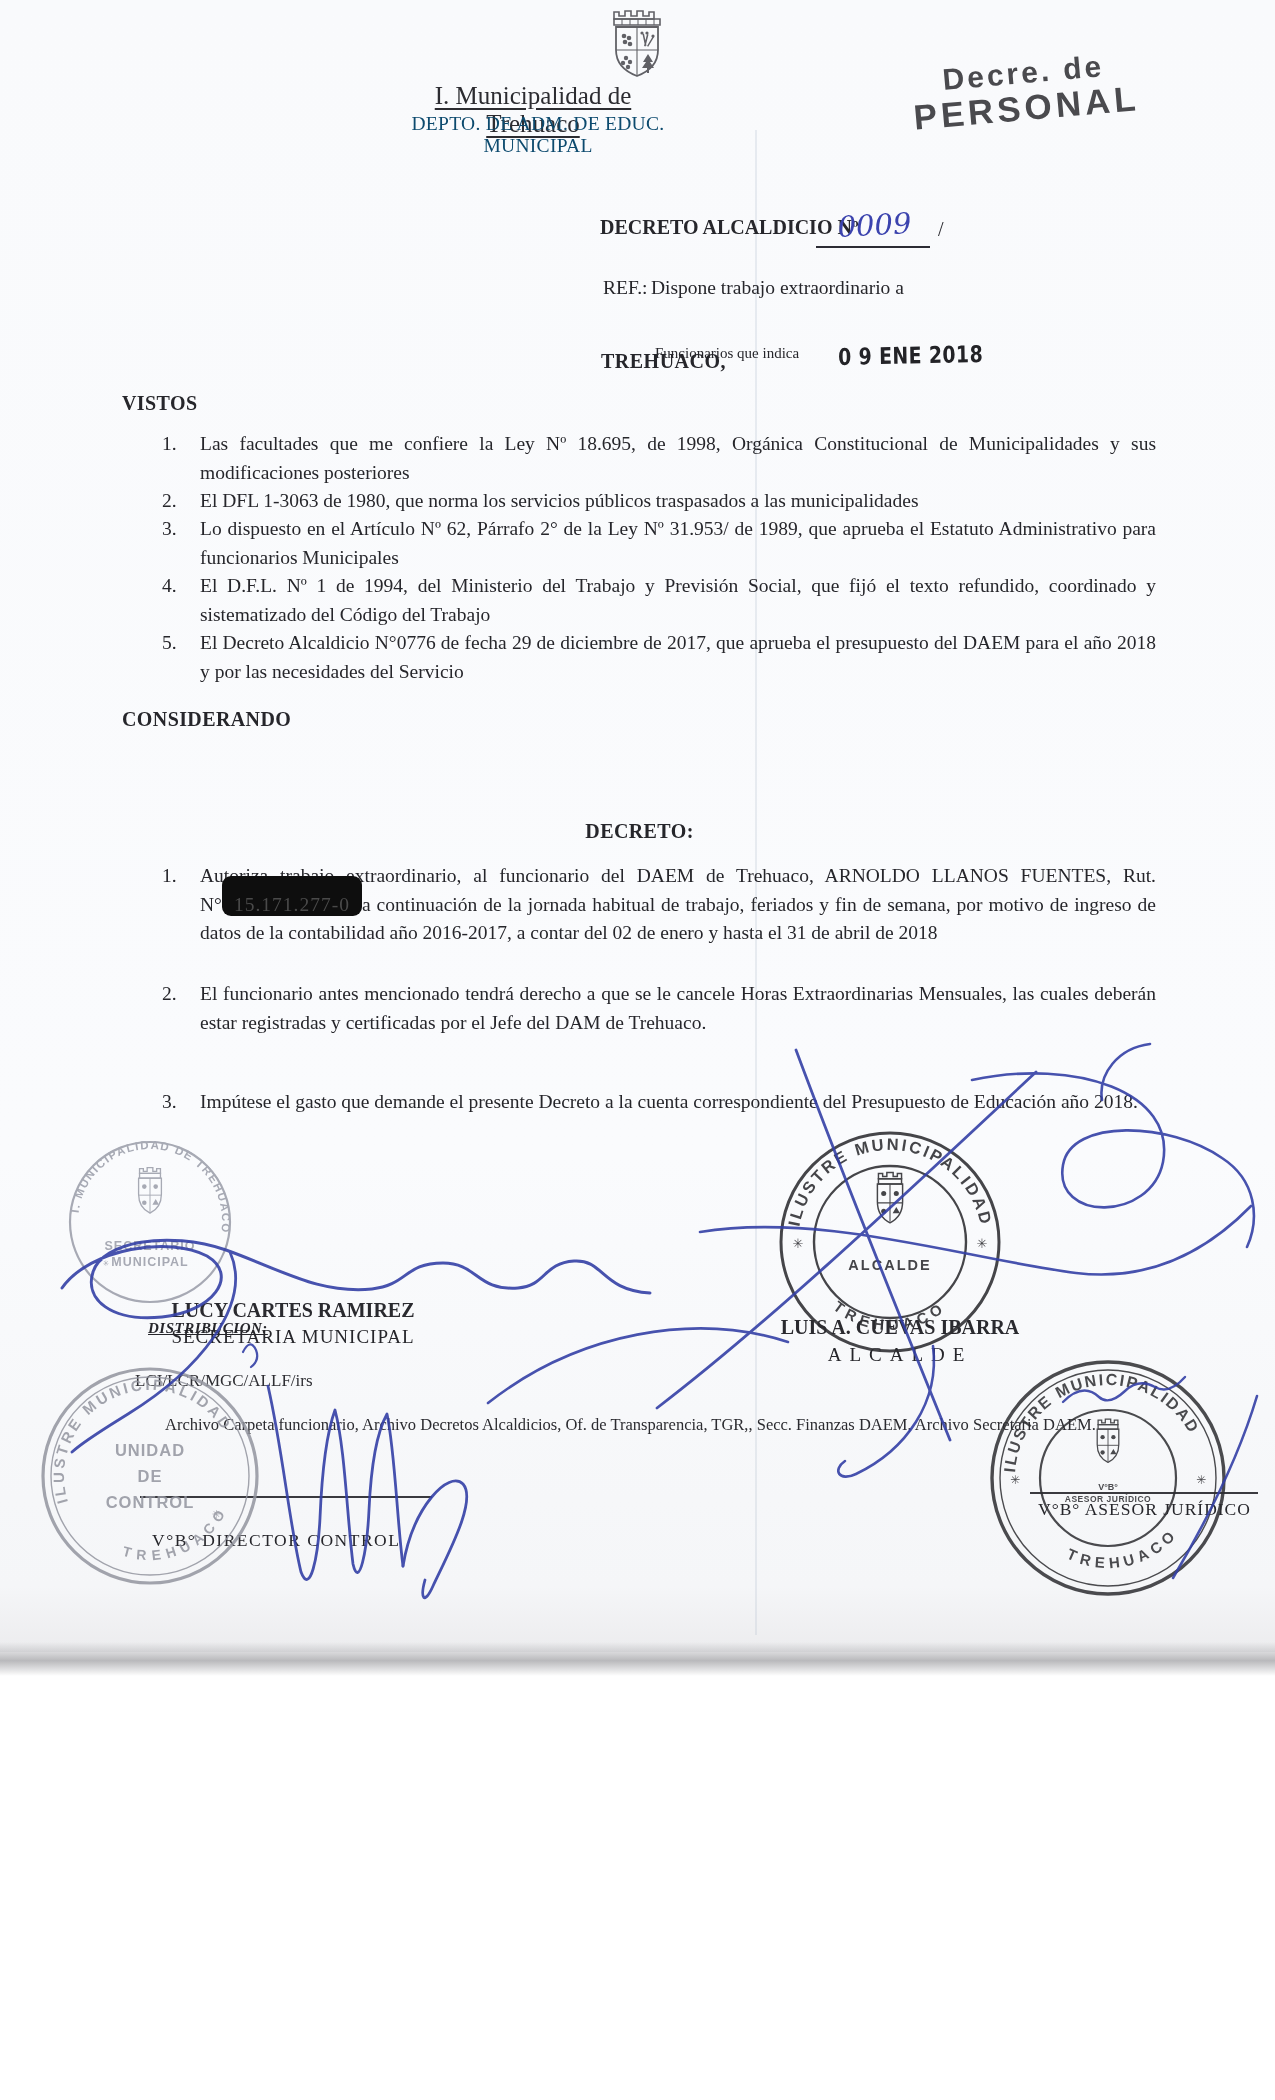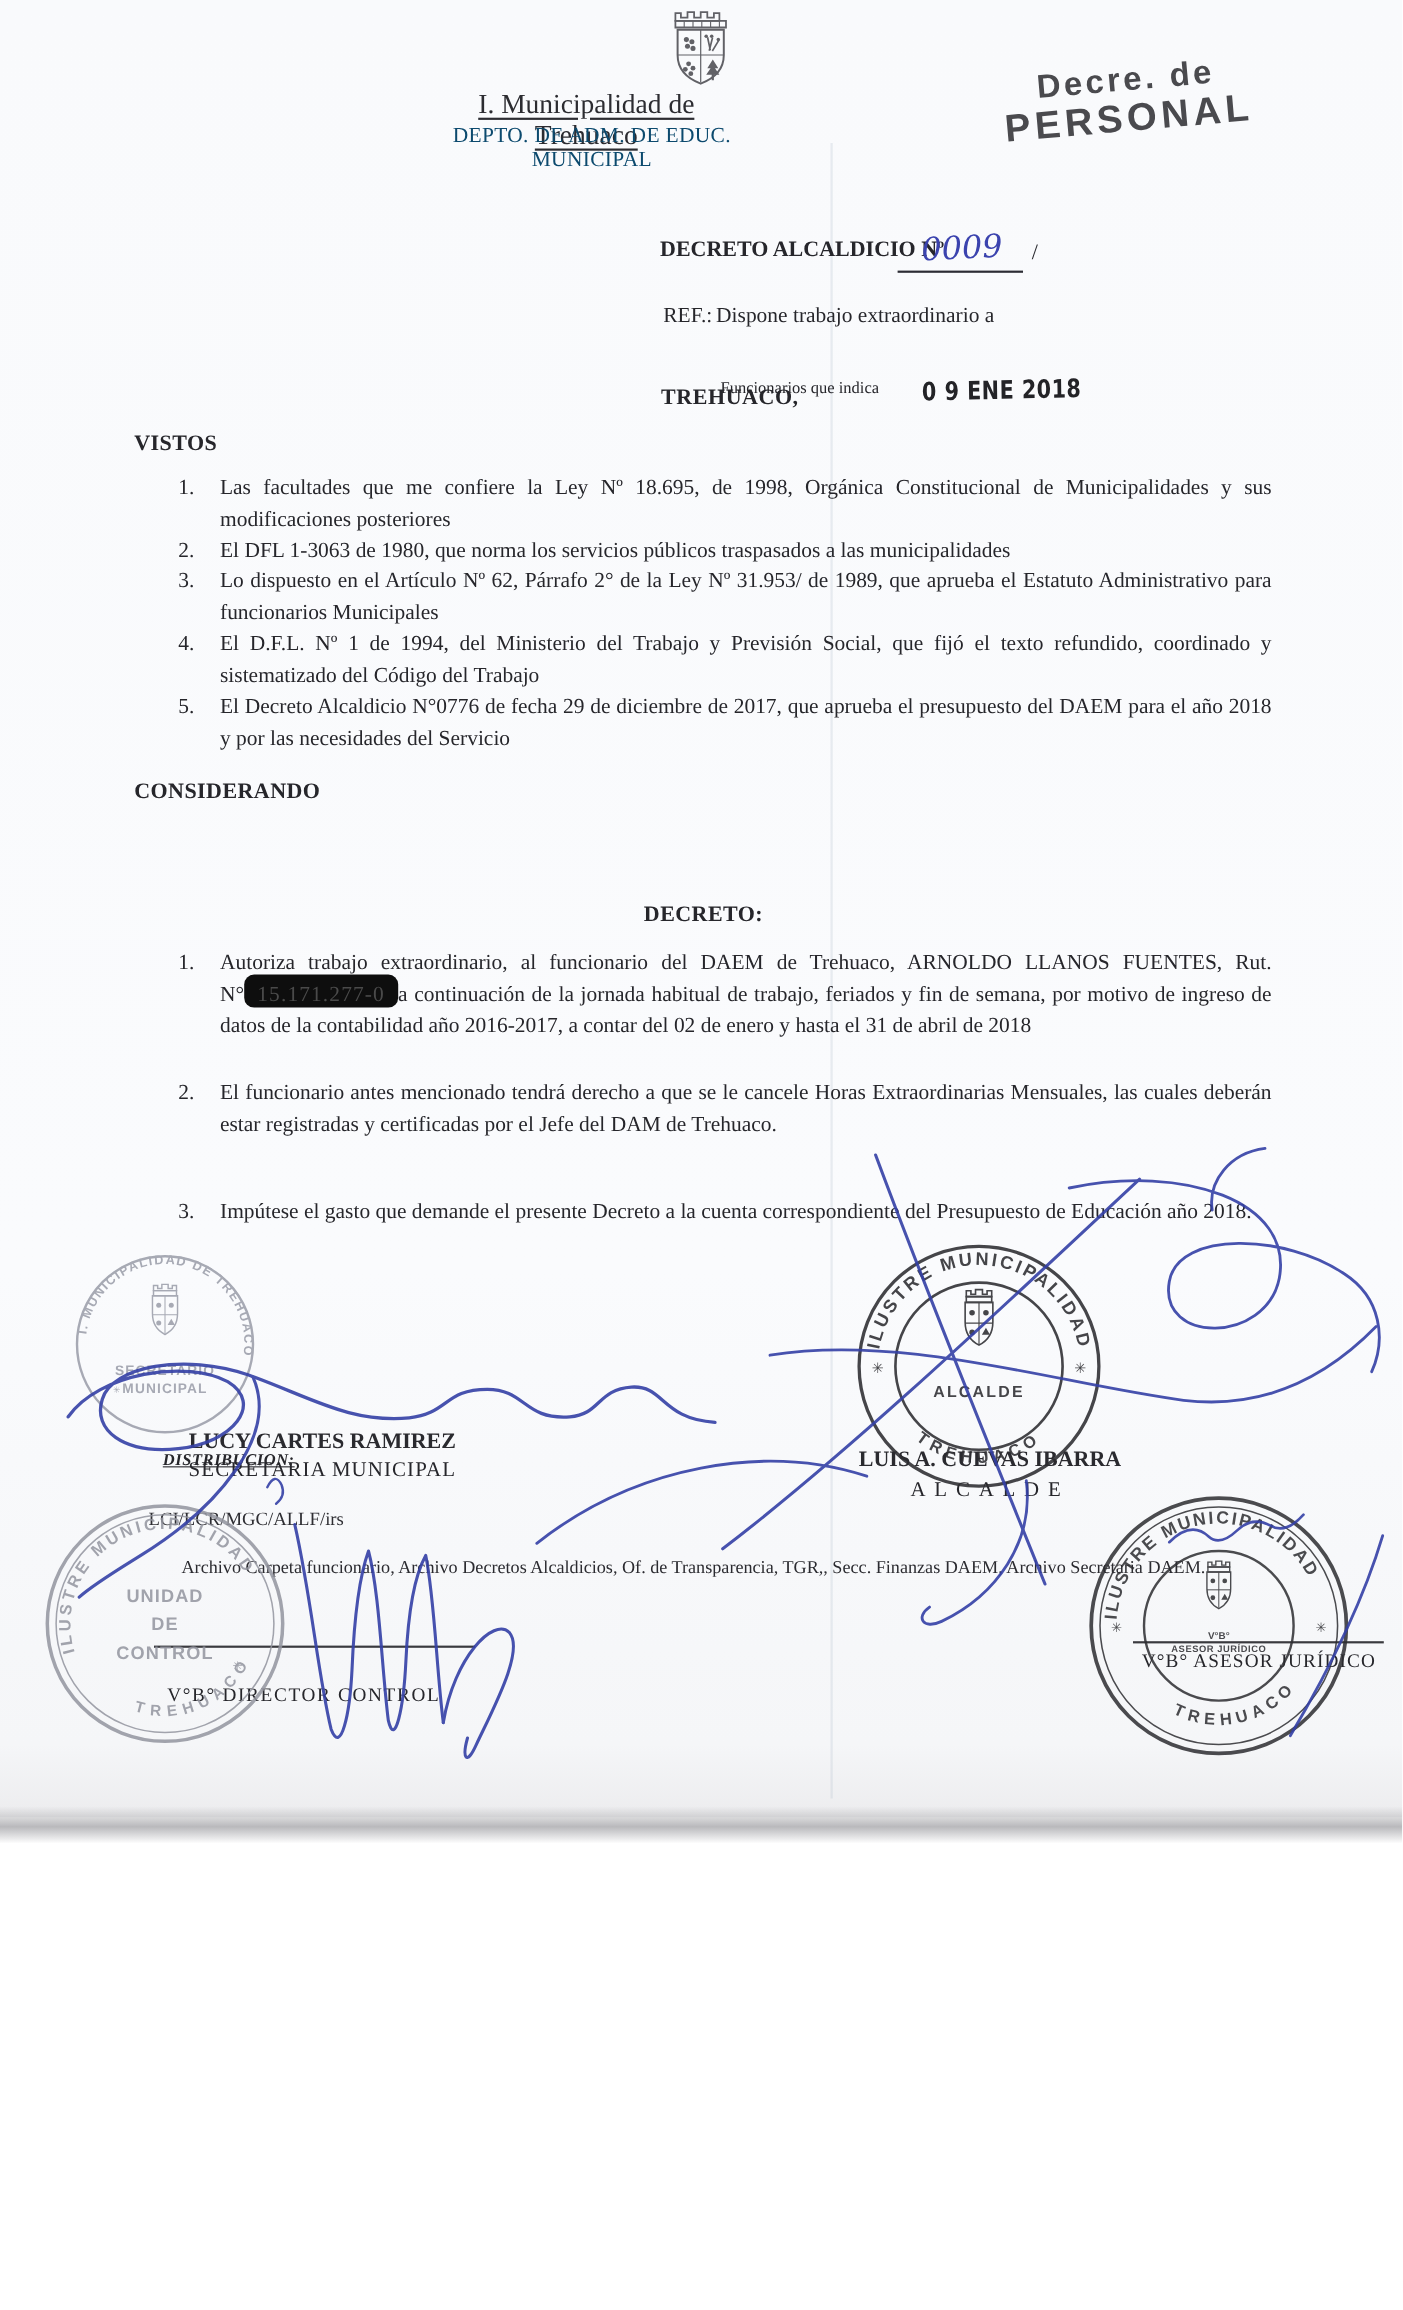--- a/index.html
+++ b/index.html
@@ -36,21 +36,21 @@
               letter-spacing:.5px;color:#232327;transform:scaleX(.82) rotate(-1deg);transform-origin:left top;white-space:nowrap;}
   
   .h1{font-size:20px;font-weight:bold;letter-spacing:.4px;color:#26262b;}
   .h-vistos{left:122px;top:392px;}
   .h-considerando{left:122px;top:708px;}
   .h-decreto{left:122px;top:820px;width:1035px;text-align:center;}
   .para{left:122px;top:752px;width:1035px;font-size:19.5px;line-height:28.5px;text-align:justify;}
   .row{left:160px;width:1000px;font-size:19.5px;line-height:28.5px;}
   .row .num{position:absolute;left:2px;top:0;}
   .row .body{margin-left:40px;width:956px;text-align:justify;}
-  .redacted{background:#0e0e0e;color:#4a4a4a;padding:8px 12px 1px;border-radius:9px;letter-spacing:1px;}
+  .redacted{background:#0e0e0e;color:#4a4a4a;padding:18px 12px 1px;border-radius:9px;letter-spacing:1px;}
   
   .order-line{left:122px;top:1176px;width:1035px;text-align:center;font-size:20px;font-weight:bold;letter-spacing:.3px;}
   .sig-left-name{left:128px;top:1299px;width:330px;text-align:center;font-size:20px;font-weight:bold;color:#2a2a2f;}
   .sig-left-title{left:128px;top:1326px;width:330px;text-align:center;font-size:19px;letter-spacing:1px;}
   .sig-right-name{left:735px;top:1316px;width:330px;text-align:center;font-size:20px;font-weight:bold;color:#2a2a2f;}
   .sig-right-title{left:735px;top:1344px;width:330px;text-align:center;font-size:19px;letter-spacing:8px;}
   .initials{left:135px;top:1371px;font-size:17px;color:#2e2e33;}
   .dist-label{left:148px;top:1320px;font-size:15px;font-weight:bold;font-style:italic;
               text-decoration:underline;letter-spacing:.5px;}
   .dist-text{left:165px;top:1415px;font-size:16.5px;white-space:nowrap;color:#2b2b30;}

